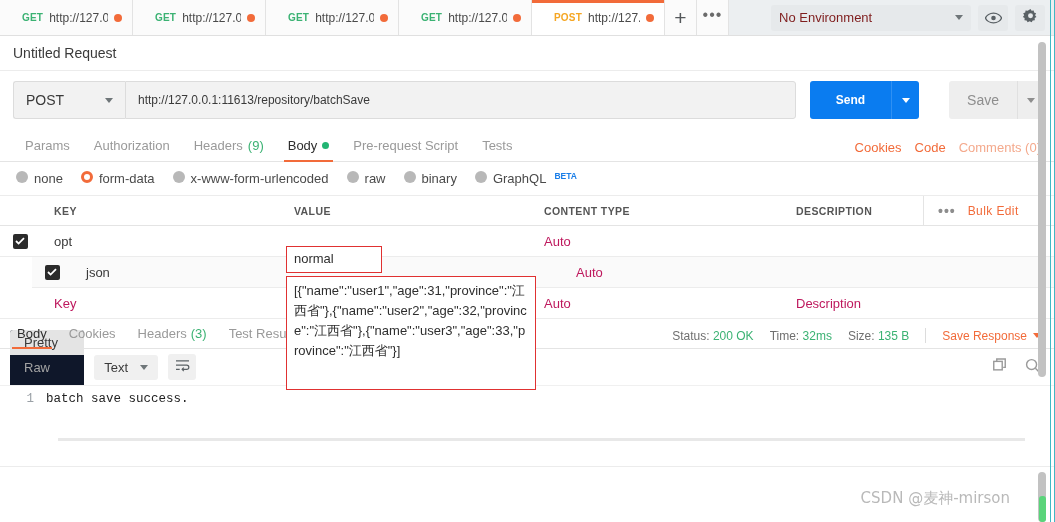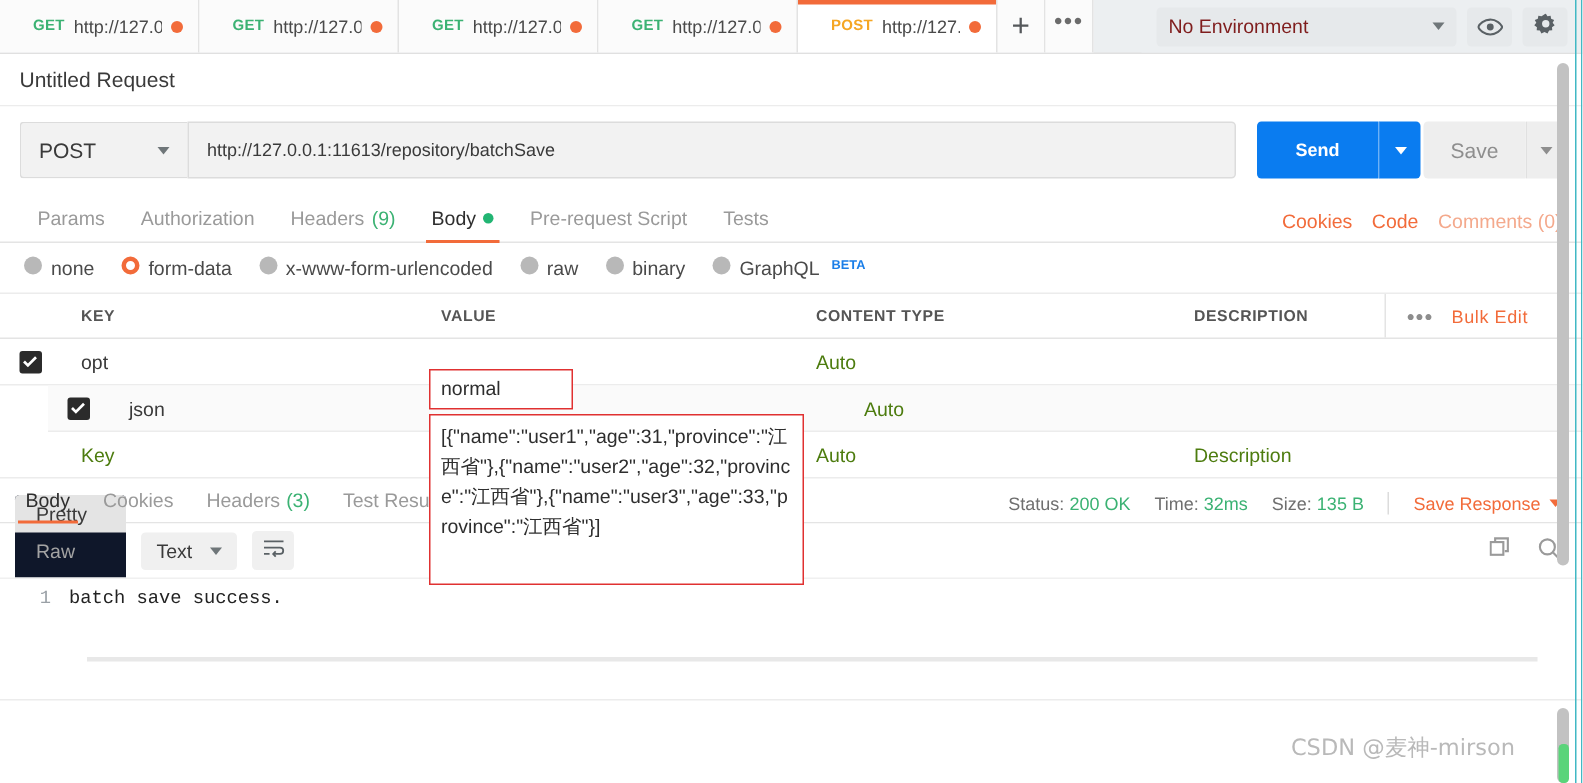--- a/index.html
+++ b/index.html
@@ -118,21 +118,21 @@
     display: flex; align-items: center;
     border-radius: 3px 0 0 3px; cursor: pointer;
   }
   .send-caret {
     width: 28px; height: 38px; background: #0a7cf0;
     display: flex; align-items: center; justify-content: center;
     border-left: 1px solid #2f90f3;
     border-radius: 0 3px 3px 0; cursor: pointer;
   }
   .send-caret .caret { border-top-color: #fff; }
-  .savegrp { display: flex; margin-left: 2px; }
+  .savegrp { display: flex; margin-left: 30px; }
   .savebtn {
     height: 38px; padding: 0 18px;
     background: #eeeeee; color: #8e8e8e;
     font-size: 14px; display: flex; align-items: center;
     border-radius: 3px 0 0 3px; cursor: pointer;
   }
   .save-caret {
     width: 26px; height: 38px; background: #eeeeee;
     display: flex; align-items: center; justify-content: center;
     border-left: 1px solid #e0e0e0;
@@ -209,21 +209,21 @@
     background: #fff; position: relative;
   }
   .kvrow.alt { background: #fafafa; margin-left: 32px; }
   .kvrow > div { display: flex; align-items: center; }
   .chk {
     width: 15px; height: 15px; background: #2b2b2b; border-radius: 2px;
     display: flex; align-items: center; justify-content: center;
     cursor: pointer;
   }
   .chk svg { display:block; }
-  .ph { color: #4d7c0f; }
+  .ph { color: #be185d; }
   .cellv { font-size: 13px; color: #3a3a3a; }
 
   
   .redbox {
     position: absolute;
     border: 1px solid #e03131;
     background: #fff;
     padding: 4px 7px;
     font-size: 13px;
     color: #2e2e2e;

